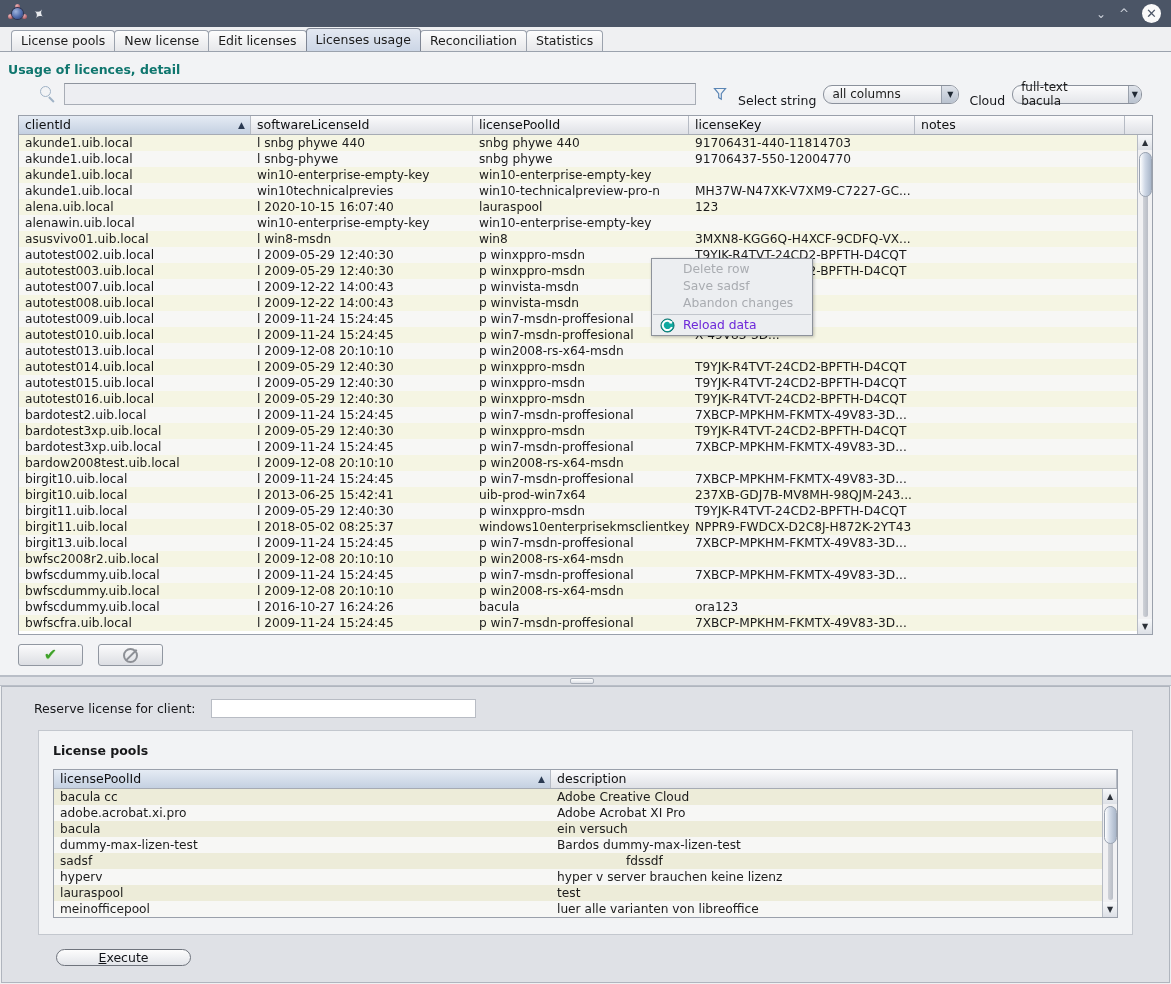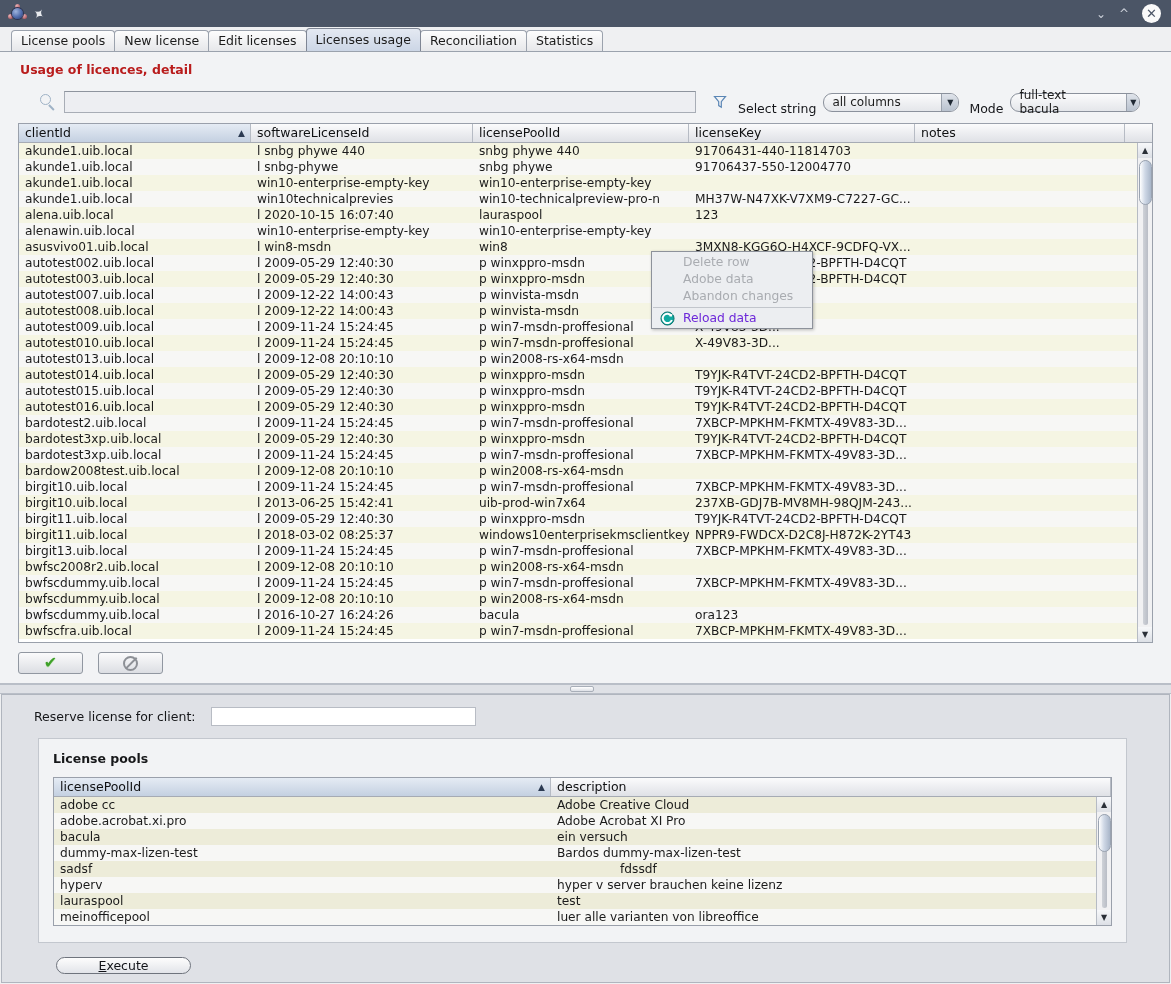--- a/index.html
+++ b/index.html
@@ -89,22 +89,22 @@
     padding: 0;
     display: flex; flex-direction: column;
   }
 
   #upper-pane {
     background: #f2f3f5;
     border-bottom: 1px solid #b9bec7;
     padding: 10px 0 0 0;
   }
   .section-title {
-    font-size: 12.5px; font-weight: bold; color: #b91c1c;
-    padding-left: 20px; margin-bottom: 12px;
+    font-size: 12.5px; font-weight: bold; color: #0f766e;
+    padding-left: 8px; margin-bottom: 4px;
   }
 
   
   .search-row {
     display: flex; align-items: center;
     padding: 0 18px 0 38px;
     height: 26px; margin-bottom: 8px;
   }
   .search-icon {
     width: 22px; height: 20px; position: relative; flex: 0 0 22px;
@@ -301,21 +301,21 @@
     border: 1px solid #a8aeb8; border-radius: 2px;
     position: absolute; left: 570px;
   }
 
   
   #lower-pane {
     flex: 1;
     background: #dfe1e6;
     border: 1px solid #b0b5be;
     margin: 0 1px 1px 1px;
-    padding: 12px 24px 0 18px;
+    padding: 12px 18px 0 18px;
     display: flex; flex-direction: column;
   }
   .reserve-row {
     display: flex; align-items: center; margin-bottom: 12px; padding-left: 14px;
   }
   .reserve-row .lbl2 { font-size: 12.5px; color: #151619; }
   .reserve-input {
     margin-left: 15px; width: 265px; height: 19px;
     background: #ffffff; border: 1px solid #b8bcc4;
   }
@@ -420,21 +420,21 @@
           <path d="M2.5 2.5 H13.5 L9.3 7.6 V13.2 L6.7 11.6 V7.6 Z" fill="none" stroke="#5b86b5" stroke-width="1.2"></path>
         </svg>
       </div>
 
       <div class="lbl">Select string</div>
       <div class="combo cols">
         <span>all columns</span>
         <span class="arrowbox">▼</span>
       </div>
 
-      <div class="lbl">Mode</div>
+      <div class="lbl">Cloud</div>
       <div class="combo mode">
         <span>full-text bacula</span>
         <span class="arrowbox">▼</span>
       </div>
     </div>
 
     <div class="table-wrap">
       <div class="thead">
         <div class="th c0 sorted">
           <span>clientId</span>
@@ -609,21 +609,21 @@
           </div>
           <div class="row odd">
             <div class="cell c0">birgit11.uib.local</div>
             <div class="cell c1">l 2009-05-29 12:40:30</div>
             <div class="cell c2">p winxppro-msdn</div>
             <div class="cell c3">T9YJK-R4TVT-24CD2-BPFTH-D4CQT</div>
             <div class="cell c4"></div>
           </div>
           <div class="row even">
             <div class="cell c0">birgit11.uib.local</div>
-            <div class="cell c1">l 2018-03-02 08:25:37</div>
+            <div class="cell c1">l 2018-05-02 08:25:37</div>
             <div class="cell c2">windows10enterprisekmsclientkey</div>
             <div class="cell c3">NPPR9-FWDCX-D2C8J-H872K-2YT43</div>
             <div class="cell c4"></div>
           </div>
           <div class="row odd">
             <div class="cell c0">birgit13.uib.local</div>
             <div class="cell c1">l 2009-11-24 15:24:45</div>
             <div class="cell c2">p win7-msdn-proffesional</div>
             <div class="cell c3">7XBCP-MPKHM-FKMTX-49V83-3D...</div>
             <div class="cell c4"></div>
@@ -658,23 +658,23 @@
           </div>
           <div class="row even">
             <div class="cell c0">bwfscfra.uib.local</div>
             <div class="cell c1">l 2009-11-24 15:24:45</div>
             <div class="cell c2">p win7-msdn-proffesional</div>
             <div class="cell c3">7XBCP-MPKHM-FKMTX-49V83-3D...</div>
             <div class="cell c4"></div>
           </div>
         </div>
 
-      <div class="ctxmenu" style="left:632px; top:127px;">
+      <div class="ctxmenu" style="left:632px; top:142px;">
         <div class="ctxitem">Delete row</div>
-        <div class="ctxitem">Adobe data</div>
+        <div class="ctxitem">Save sadsf</div>
         <div class="ctxitem">Abandon changes</div>
         <div class="ctxsep"></div>
         <div class="ctxitem enabled">
           <span class="reload-icon">
             <svg width="15" height="15" viewBox="0 0 16 16">
               <circle cx="8" cy="8" r="7" fill="#10a9a0"></circle>
               <circle cx="8" cy="8" r="7" fill="none" stroke="#0a6e69" stroke-width="1"></circle>
               <path d="M12 5 A5 5 0 1 0 12.6 9.6" fill="none" stroke="#ffffff" stroke-width="2.1"></path>
               <path d="M13.6 2.6 L12.4 6.2 L9.0 5.2 Z" fill="#ffffff"></path>
             </svg>
@@ -721,21 +721,21 @@
       <div class="pools-table">
         <div class="pools-thead">
           <div class="p-th p0 sorted">
             <span>licensePoolId</span>
             <span class="sortarrow" style="margin-left:auto;margin-right:5px;font-size:9px;color:#2b3a52;">▲</span>
           </div>
           <div class="p-th p1">description</div>
         </div>
         <div id="pools-body">
             <div class="p-row even">
-              <div class="p-cell p0">adobe cc</div>
+              <div class="p-cell p0">bacula cc</div>
               <div class="p-cell p1">Adobe Creative Cloud</div>
             </div>
             <div class="p-row odd">
               <div class="p-cell p0">adobe.acrobat.xi.pro</div>
               <div class="p-cell p1">Adobe Acrobat XI Pro</div>
             </div>
             <div class="p-row even">
               <div class="p-cell p0">bacula</div>
               <div class="p-cell p1">ein versuch</div>
             </div>

